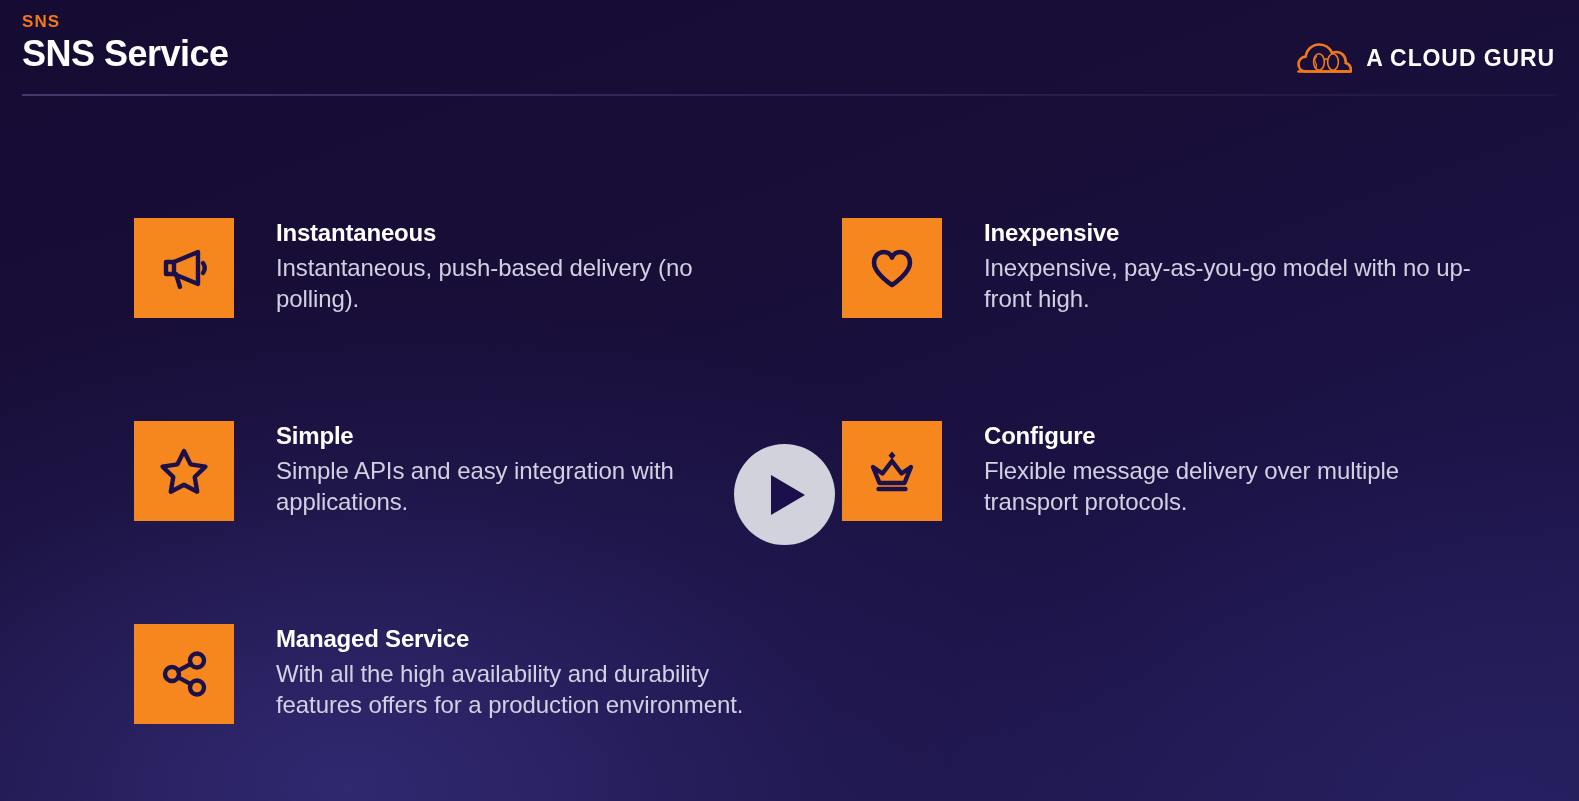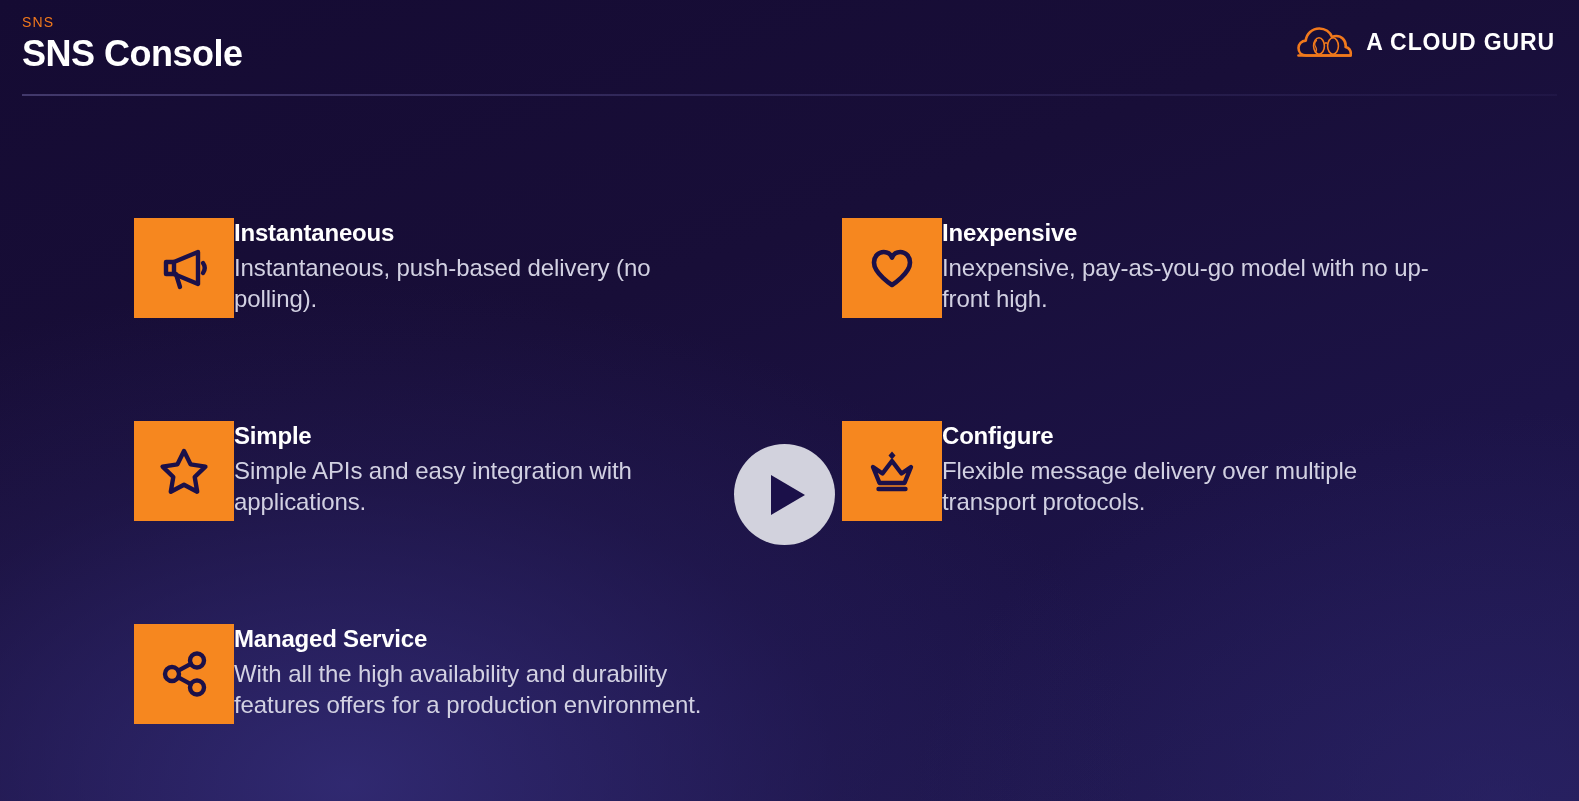--- a/index.html
+++ b/index.html
@@ -37,22 +37,22 @@
     height: 96px;
   }
 
   .header-left {
     position: absolute;
     left: 22px;
     top: 14px;
   }
 
   .eyebrow {
-    font-size: 14px;
-    font-weight: normal;
+    font-size: 17px;
+    font-weight: bold;
     letter-spacing: 1.1px;
     color: #f1791c;
     line-height: 16px;
   }
 
   .page-title {
     font-size: 36px;
     font-weight: bold;
     letter-spacing: -0.5px;
     color: #ffffff;
@@ -65,21 +65,21 @@
     left: 22px;
     top: 94px;
     width: 1535px;
     height: 2px;
     background: linear-gradient(90deg, rgba(120,112,175,0.45) 0%, rgba(100,92,160,0.30) 45%, rgba(90,82,150,0.10) 100%);
   }
 
   .brand {
     position: absolute;
     right: 24px;
-    top: 24px;
+    top: 40px;
     display: flex;
     align-items: center;
     gap: 13px;
   }
 
   .brand-mark {
     width: 56px;
     height: 36px;
     display: block;
   }
@@ -99,20 +99,21 @@
     top: 218px;
     width: 1400px;
     display: grid;
     grid-template-columns: 708px 692px;
     grid-auto-rows: 203px;
   }
 
   .benefit {
     display: flex;
     align-items: flex-start;
+    gap: 42px;
   }
 
   .benefit-icon {
     flex: 0 0 auto;
     width: 100px;
     height: 100px;
     background: #f6871f;
     display: flex;
     align-items: center;
     justify-content: center;
@@ -171,21 +172,21 @@
 </style>
 </head>
 <body>
 
 <div id="slide">
 
   <div class="header">
 
     <div class="header-left">
       <div class="eyebrow">SNS</div>
-      <div class="page-title">SNS Console</div>
+      <div class="page-title">SNS Service</div>
     </div>
 
     <div class="brand">
       <span class="brand-mark">
         <svg viewBox="0 0 56 36" xmlns="http://www.w3.org/2000/svg">
           <path d="M9.5 31.5 C4.3 31.5 1.5 28 1.5 24 C1.5 20 4.6 16.8 8.8 16.6 C9.4 9.8 15.2 4.5 22.3 4.5 C28.1 4.5 33.1 8.1 35.1 13.1 C36.3 12.4 37.8 12.0 39.3 12.0 C44.5 12.0 48.7 16.2 48.7 21.4 C48.7 21.9 48.66 22.4 48.58 22.9 C51.6 23.7 53.8 26.4 53.8 29.6 C53.8 30.3 53.7 30.9 53.5 31.5 Z" fill="none" stroke="#f1791c" stroke-width="2.6" stroke-linejoin="round"></path>
           <path d="M1.5 31.5 L53.5 31.5" fill="none" stroke="#f1791c" stroke-width="2.6" stroke-linecap="round"></path>
           <ellipse cx="22" cy="22" rx="5.4" ry="8.2" fill="none" stroke="#f1791c" stroke-width="1.6"></ellipse>
           <ellipse cx="36" cy="22" rx="5.4" ry="8.2" fill="none" stroke="#f1791c" stroke-width="1.6"></ellipse>
           <path d="M19.5 16.5 q-3 3 -1 6 q2 3 0 6" fill="none" stroke="#f1791c" stroke-width="1.2" stroke-linecap="round"></path>

